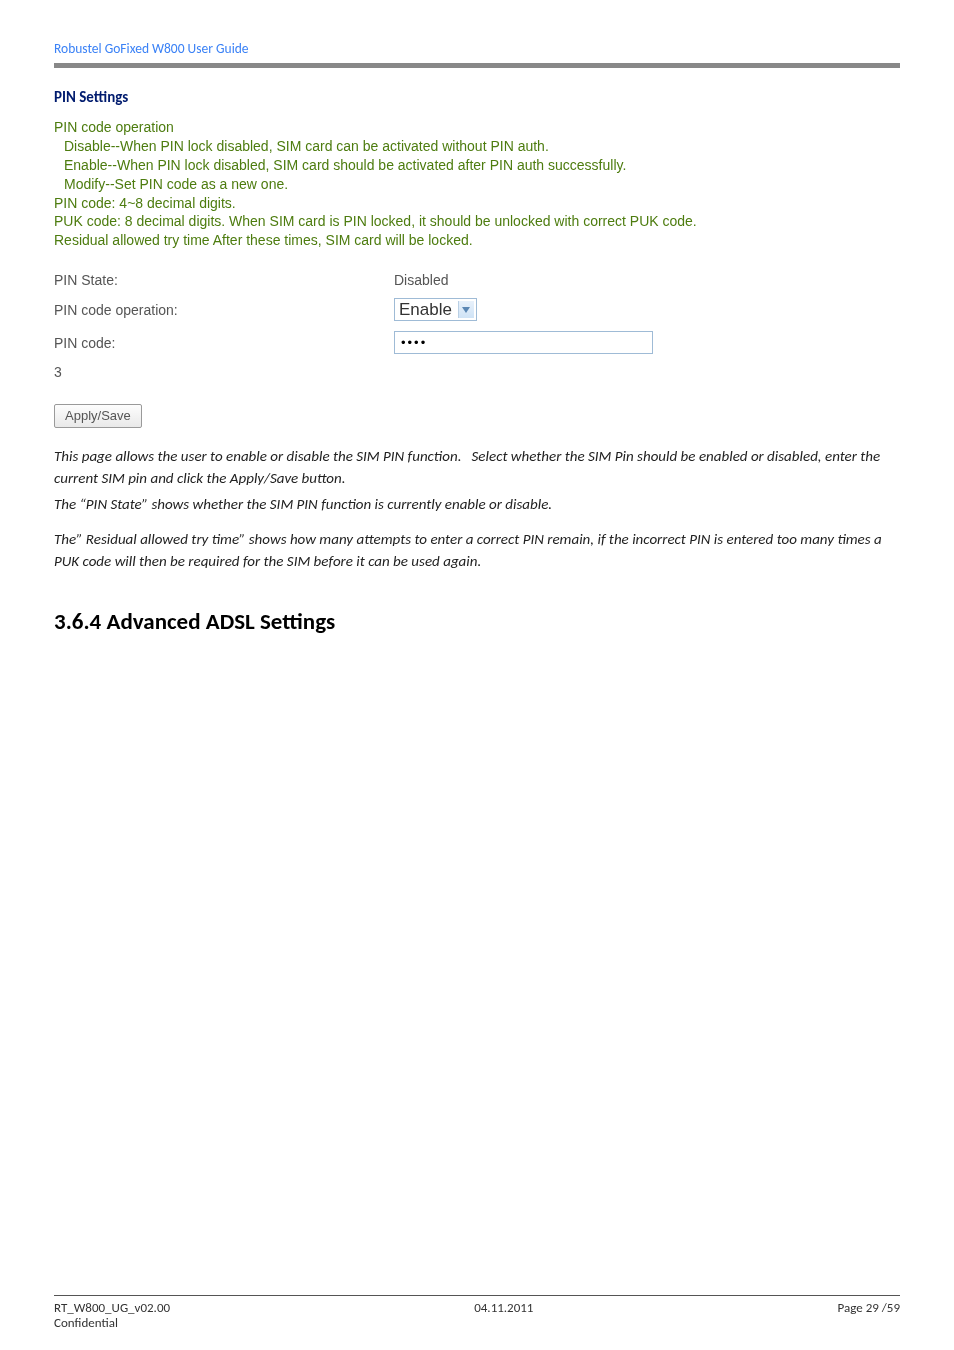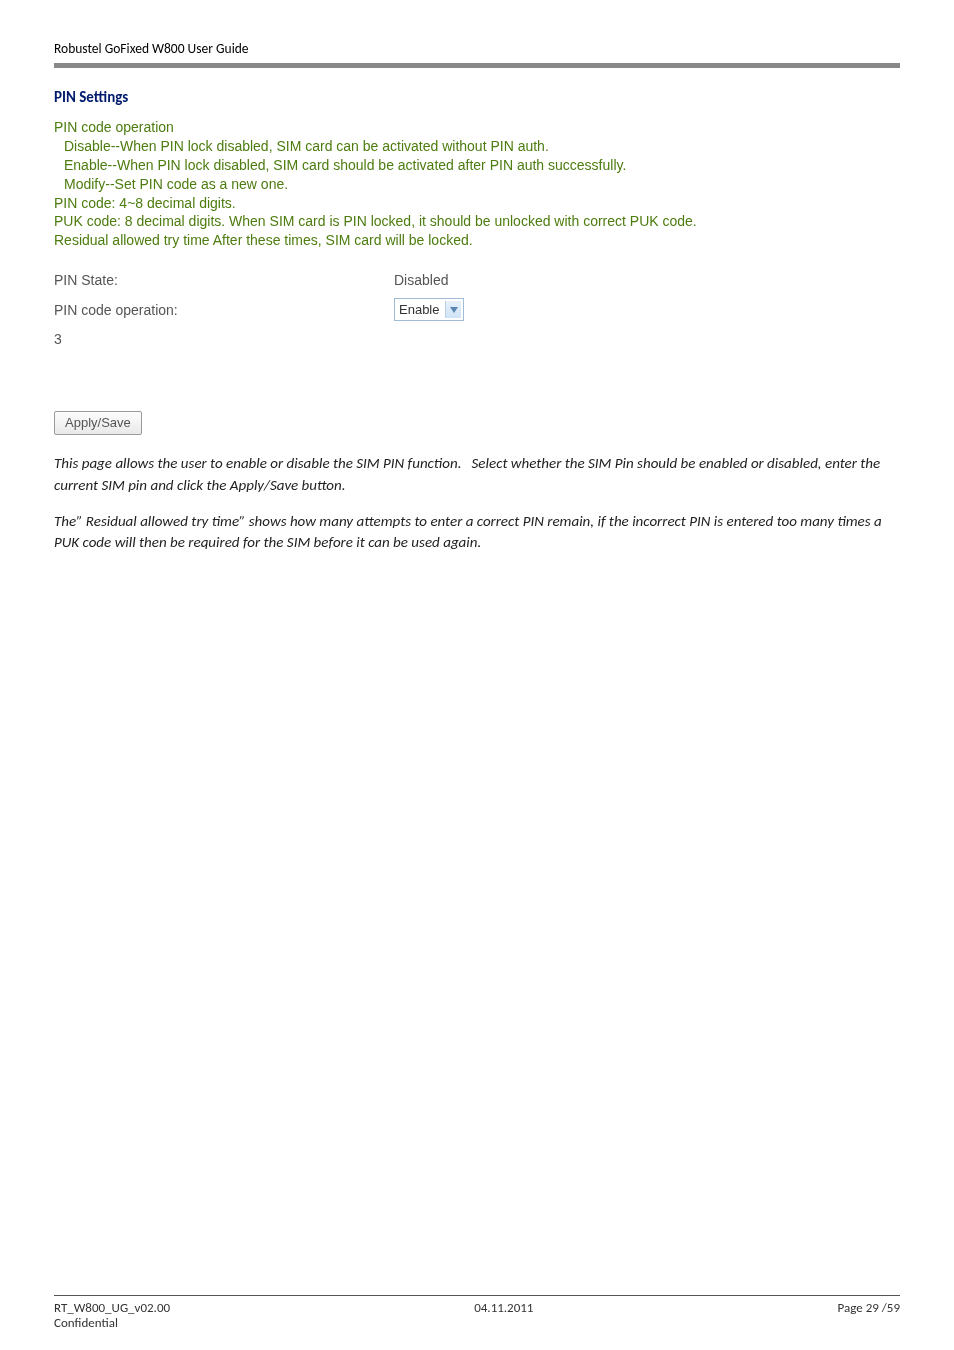--- a/index.html
+++ b/index.html
@@ -14,21 +14,21 @@
     width: 954px;
     min-height: 1350px;
     box-sizing: border-box;
     padding: 40px 54px 20px 54px;
     position: relative;
     display: flex;
     flex-direction: column;
   }
   .header-title {
     font-size: 13.5px;
-    color: #000000;
+    color: #3b82f6;
     margin-bottom: 6px;
   }
   .header-rule {
     height: 5px;
     background: #888;
     margin-bottom: 20px;
   }
 
   
   .pin-heading {
@@ -55,21 +55,21 @@
     margin-bottom: 10px;
   }
   .form-label {
     width: 340px;
   }
   .select-look {
     display: inline-flex;
     align-items: center;
     border: 1px solid #9fbbd6;
     padding: 1px 2px 1px 4px;
-    font-size: 13px;
+    font-size: 17px;
     background: #fff;
     color: #333;
     height: 19px;
   }
   .select-look .sel-text { padding-right: 6px; }
   .select-caret {
     width: 15px;
     height: 17px;
     background: linear-gradient(#e8f1fb, #cfe3f6);
     border-left: 1px solid #b9cfe4;
@@ -92,21 +92,20 @@
 
   .button-like {
     display: inline-block;
     border: 1px solid #9a9a9a;
     background: linear-gradient(#fdfdfd, #e9e9e9);
     color: #555;
     font-size: 13px;
     padding: 3px 10px 4px 10px;
     font-family: Verdana, Arial, sans-serif;
     border-radius: 2px;
-    margin-top: 40px;
   }
 
   .body-text {
     font-size: 15px;
     color: #222;
     line-height: 1.45;
     font-family: Calibri, Arial, sans-serif;
     font-style: italic;
   }
   .body-text p { margin: 0 0 14px 0; }
@@ -171,37 +170,43 @@
         <div class="select-look">
           <span class="sel-text">Enable</span>
           <span class="select-caret">
             <svg width="8" height="6" viewBox="0 0 8 6">
                 <path d="M0 0 L8 0 L4 6 Z" fill="#5b87b4"></path>
               </svg>
           </span>
         </div>
       </div>
 
+      <div class="form-row">
+        <div class="form-label">PIN code:</div>
+        <input class="text-input" type="text" readonly="" value="••••" style="">
+      </div>
 
       <div class="form-row">
         <div>3</div>
       </div>
 
       <div style="height:14px"></div>
 
       <div class="button-like">Apply/Save</div>
     </div>
 
     <div style="height:18px"></div>
 
     <div class="body-text">
       <p>This page allows the user to enable or disable the SIM PIN function.&nbsp;&nbsp;&nbsp;Select whether the SIM Pin should be enabled or disabled, enter the current SIM pin and click the Apply/Save button.</p>
+      <p style="margin-top:-10px">The “PIN State” shows whether the SIM PIN function is currently enable or disable.</p>
       <p style="margin-top:6px">The” Residual allowed try time” shows how many attempts to enter a correct PIN remain, if the incorrect PIN is entered too many times a PUK code will then be required for the SIM before it can be used again.</p>
     </div>
 
+    <div class="section-heading">3.6.4 Advanced ADSL Settings</div>
 
 
   </div>
 
   <div>
     <div class="footer-rule"></div>
     <div class="footer-row">
       <span>RT_W800_UG_v02.00</span>
       <span>04.11.2011</span>
       <span>Page 29 /59</span>

